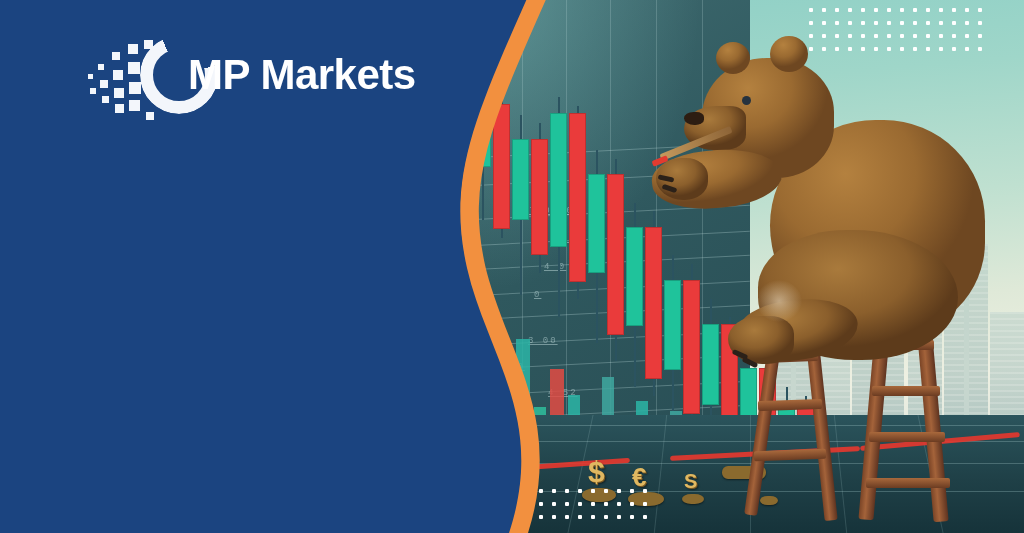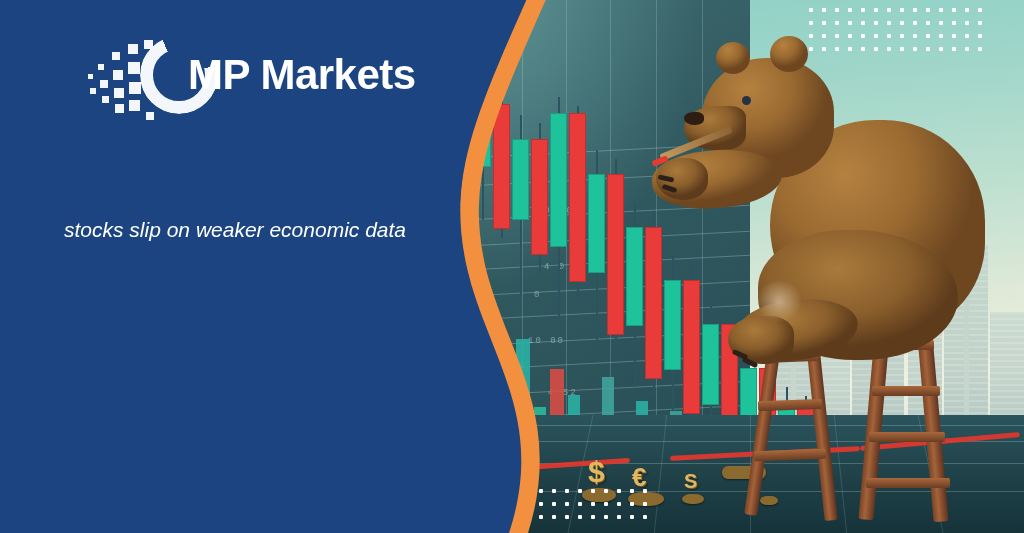--- a/index.html
+++ b/index.html
@@ -23,21 +23,21 @@
   
   .screen{position:absolute;left:0;top:0;width:280px;height:533px;
     background:linear-gradient(150deg,#3f6b70 0%,#2f585e 45%,#274b52 100%);
     clip-path:polygon(0 0, 100% 0, 100% 100%, 0 100%);}
   .screen .glow{position:absolute;inset:0;background:
      radial-gradient(120% 90% at 10% 0%, rgba(150,220,215,.35), rgba(0,0,0,0) 60%);}
   .gridlines{position:absolute;inset:0;}
   .gl-h{position:absolute;left:0;right:0;height:1px;background:rgba(200,228,228,.30);}
   .gl-v{position:absolute;top:0;bottom:0;width:1px;background:rgba(200,228,228,.22);}
   .numrow{position:absolute;color:rgba(210,235,235,.45);font-size:9px;letter-spacing:2px;
-    font-family:"Liberation Mono", monospace;white-space:nowrap;}
+    font-family:"Liberation Mono", monospace;white-space:nowrap;text-decoration:underline;}
 
   
   .candles{position:absolute;left:0;top:0;width:340px;height:533px;}
   .cdl{position:absolute;bottom:0;}
   .cdl .wick{position:absolute;left:50%;transform:translateX(-50%);width:2px;background:#2b5360;}
   .cdl .body{position:absolute;left:0;right:0;border:1px solid rgba(0,0,0,.18);}
   .up   .body{background:#1fc39b;}
   .down .body{background:#ea3b3b;}
 
   
@@ -133,21 +133,21 @@
         <div class="gl-v" style="left:52px;"></div>
         <div class="gl-v" style="left:96px;"></div>
         <div class="gl-v" style="left:140px;"></div>
         <div class="gl-v" style="left:186px;"></div>
         <div class="gl-v" style="left:232px;"></div>
       </div>
       <div class="numrow" style="left:52px;top:206px;">77  03  09</div>
       <div class="numrow" style="left:84px;top:234px;">1 00</div>
       <div class="numrow" style="left:74px;top:262px;">4 0</div>
       <div class="numrow" style="left:64px;top:290px;">0</div>
-      <div class="numrow" style="left:58px;top:336px;">10 00</div>
+      <div class="numrow" style="left:58px;top:336px;">3 00</div>
       <div class="numrow" style="left:40px;top:362px;">20</div>
       <div class="numrow" style="left:78px;top:388px;">4 52</div>
       <div class="numrow" style="left:52px;top:440px;">10 20</div>
     </div>
 
     <div class="candles" id="candles">
         <div class="cdl up" style="left: 4px; width: 17px; height: 533px;">
           <div class="wick" style="bottom: 312.8px; height: 149.6px;"></div>
           <div class="body" style="bottom: 365.6px; height: 61.6px;"></div>
         </div>
@@ -438,17 +438,16 @@
       <div class="pix" style="left:41px;top:48px;width:12px;height:12px;"></div>
       <div class="pix" style="left:41px;top:66px;width:11px;height:11px;"></div>
       <div class="pix" style="left:56px;top:6px;width:9px;height:9px;"></div>
       <div class="pix" style="left:58px;top:78px;width:8px;height:8px;"></div>
       <div class="logo-txt">
         <span>MP</span><span class="m2"> Markets</span>
       </div>
     </div>
 
     <div class="headline">
-      <div class="h-sub">stocks slip on weaker economic data</div>
     </div>
   </div>
 
 </div>
 
 </body></html>

